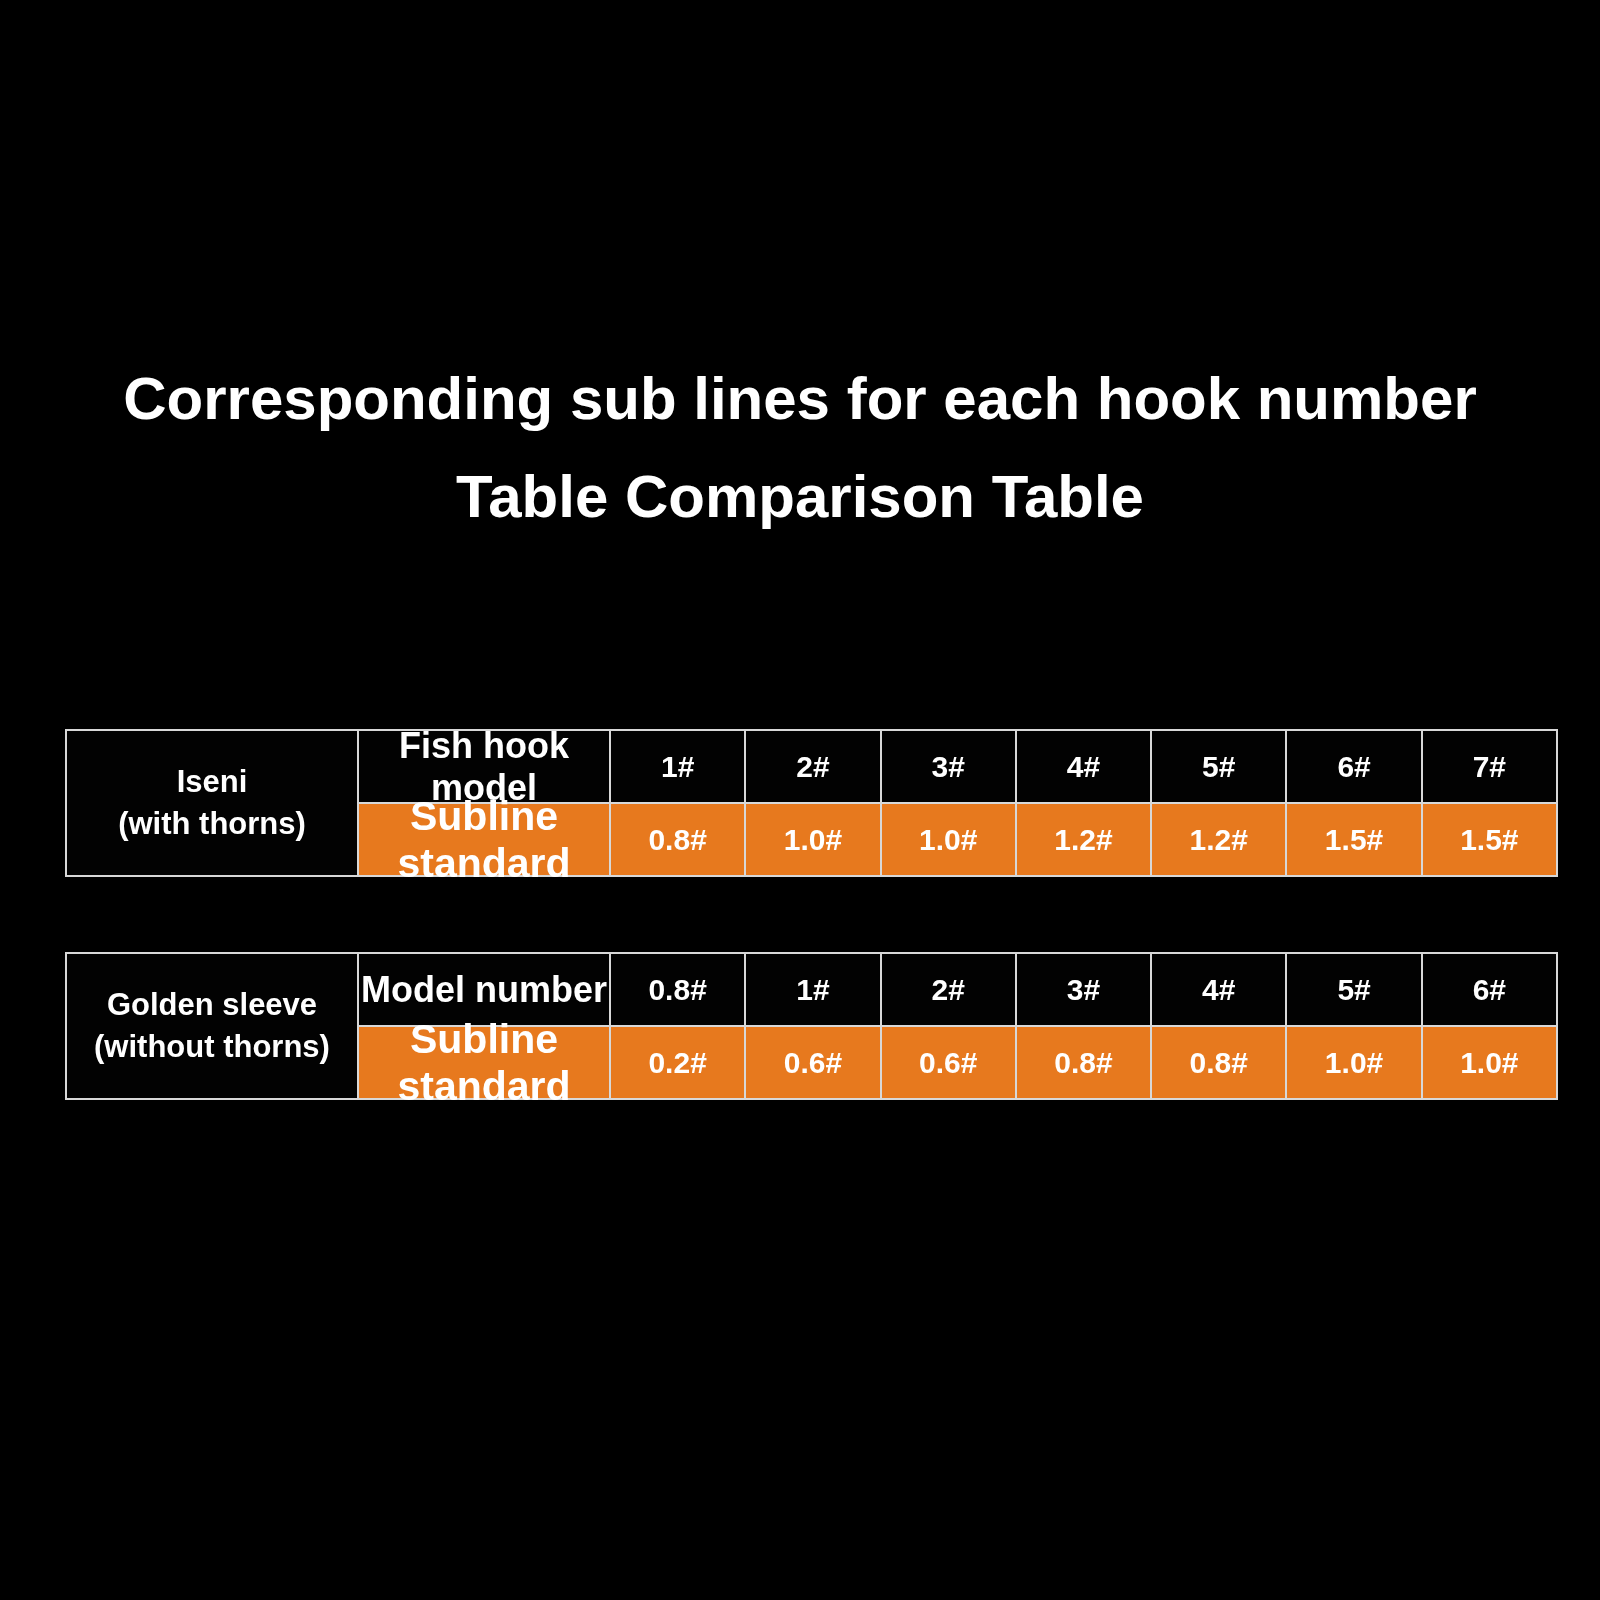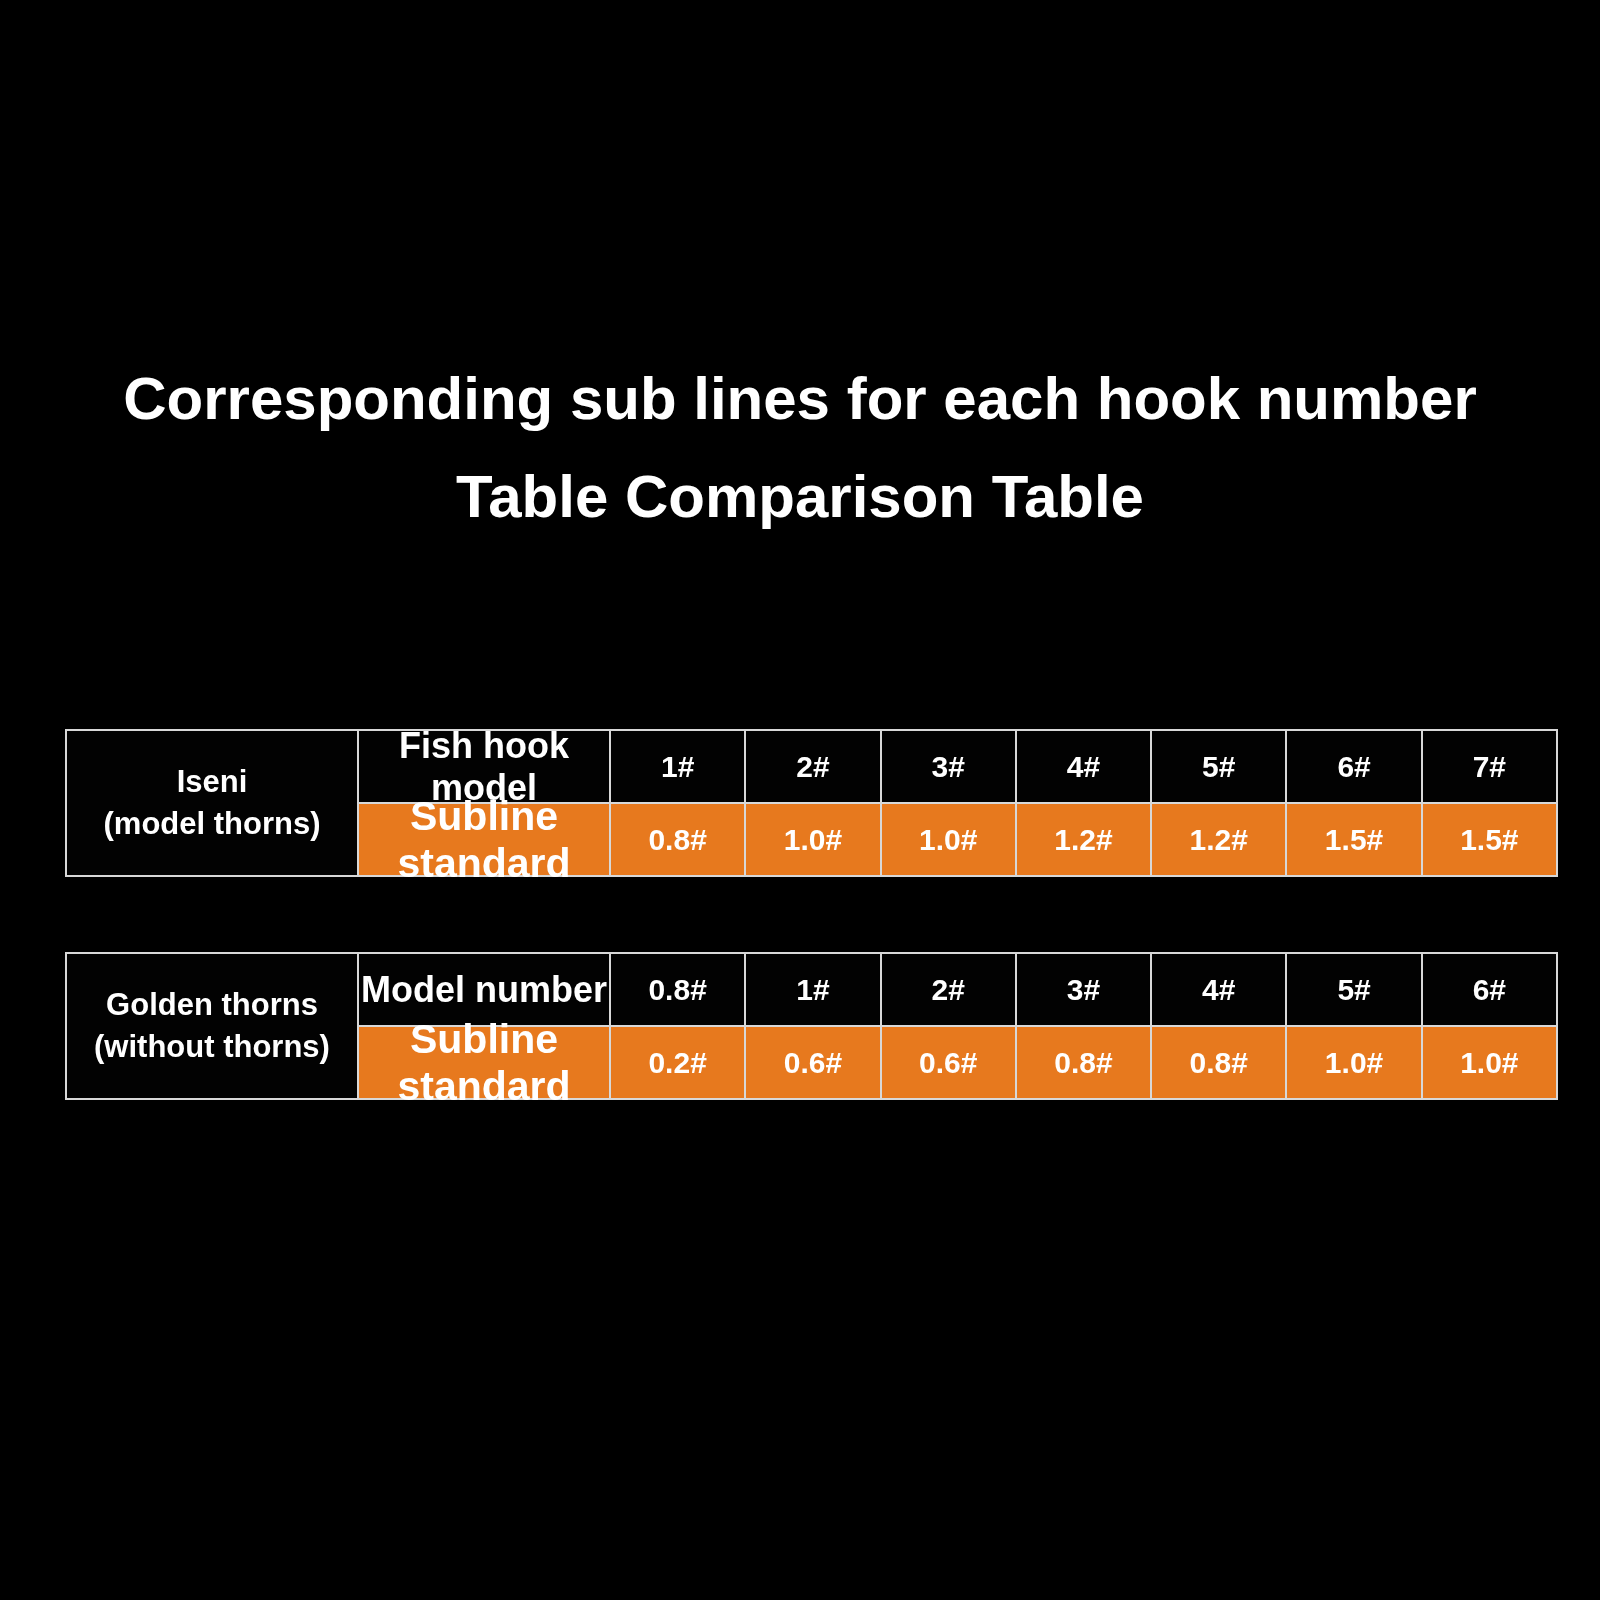--- a/index.html
+++ b/index.html
@@ -65,21 +65,21 @@
 <div class="page">
 
   <div class="title-block">
     <div>Corresponding sub lines for each hook number</div>
     <div>Table Comparison Table</div>
   </div>
 
   <div class="ctable t1">
     <div class="cell label-cell">
       <span>Iseni</span>
-      <span>(model thorns)</span>
+      <span>(with thorns)</span>
     </div>
     <div class="cell dark head-label">Fish hook model</div>
     <div class="cell dark head-value">1#</div>
     <div class="cell dark head-value">2#</div>
     <div class="cell dark head-value">3#</div>
     <div class="cell dark head-value">4#</div>
     <div class="cell dark head-value">5#</div>
     <div class="cell dark head-value">6#</div>
     <div class="cell dark head-value">7#</div>
     <div class="cell orange sub-label">Subline standard</div>
@@ -87,21 +87,21 @@
     <div class="cell orange sub-value">1.0#</div>
     <div class="cell orange sub-value">1.0#</div>
     <div class="cell orange sub-value">1.2#</div>
     <div class="cell orange sub-value">1.2#</div>
     <div class="cell orange sub-value">1.5#</div>
     <div class="cell orange sub-value">1.5#</div>
   </div>
 
   <div class="ctable t2">
     <div class="cell label-cell">
-      <span>Golden thorns</span>
+      <span>Golden sleeve</span>
       <span>(without thorns)</span>
     </div>
     <div class="cell dark head-label">Model number</div>
     <div class="cell dark head-value">0.8#</div>
     <div class="cell dark head-value">1#</div>
     <div class="cell dark head-value">2#</div>
     <div class="cell dark head-value">3#</div>
     <div class="cell dark head-value">4#</div>
     <div class="cell dark head-value">5#</div>
     <div class="cell dark head-value">6#</div>

